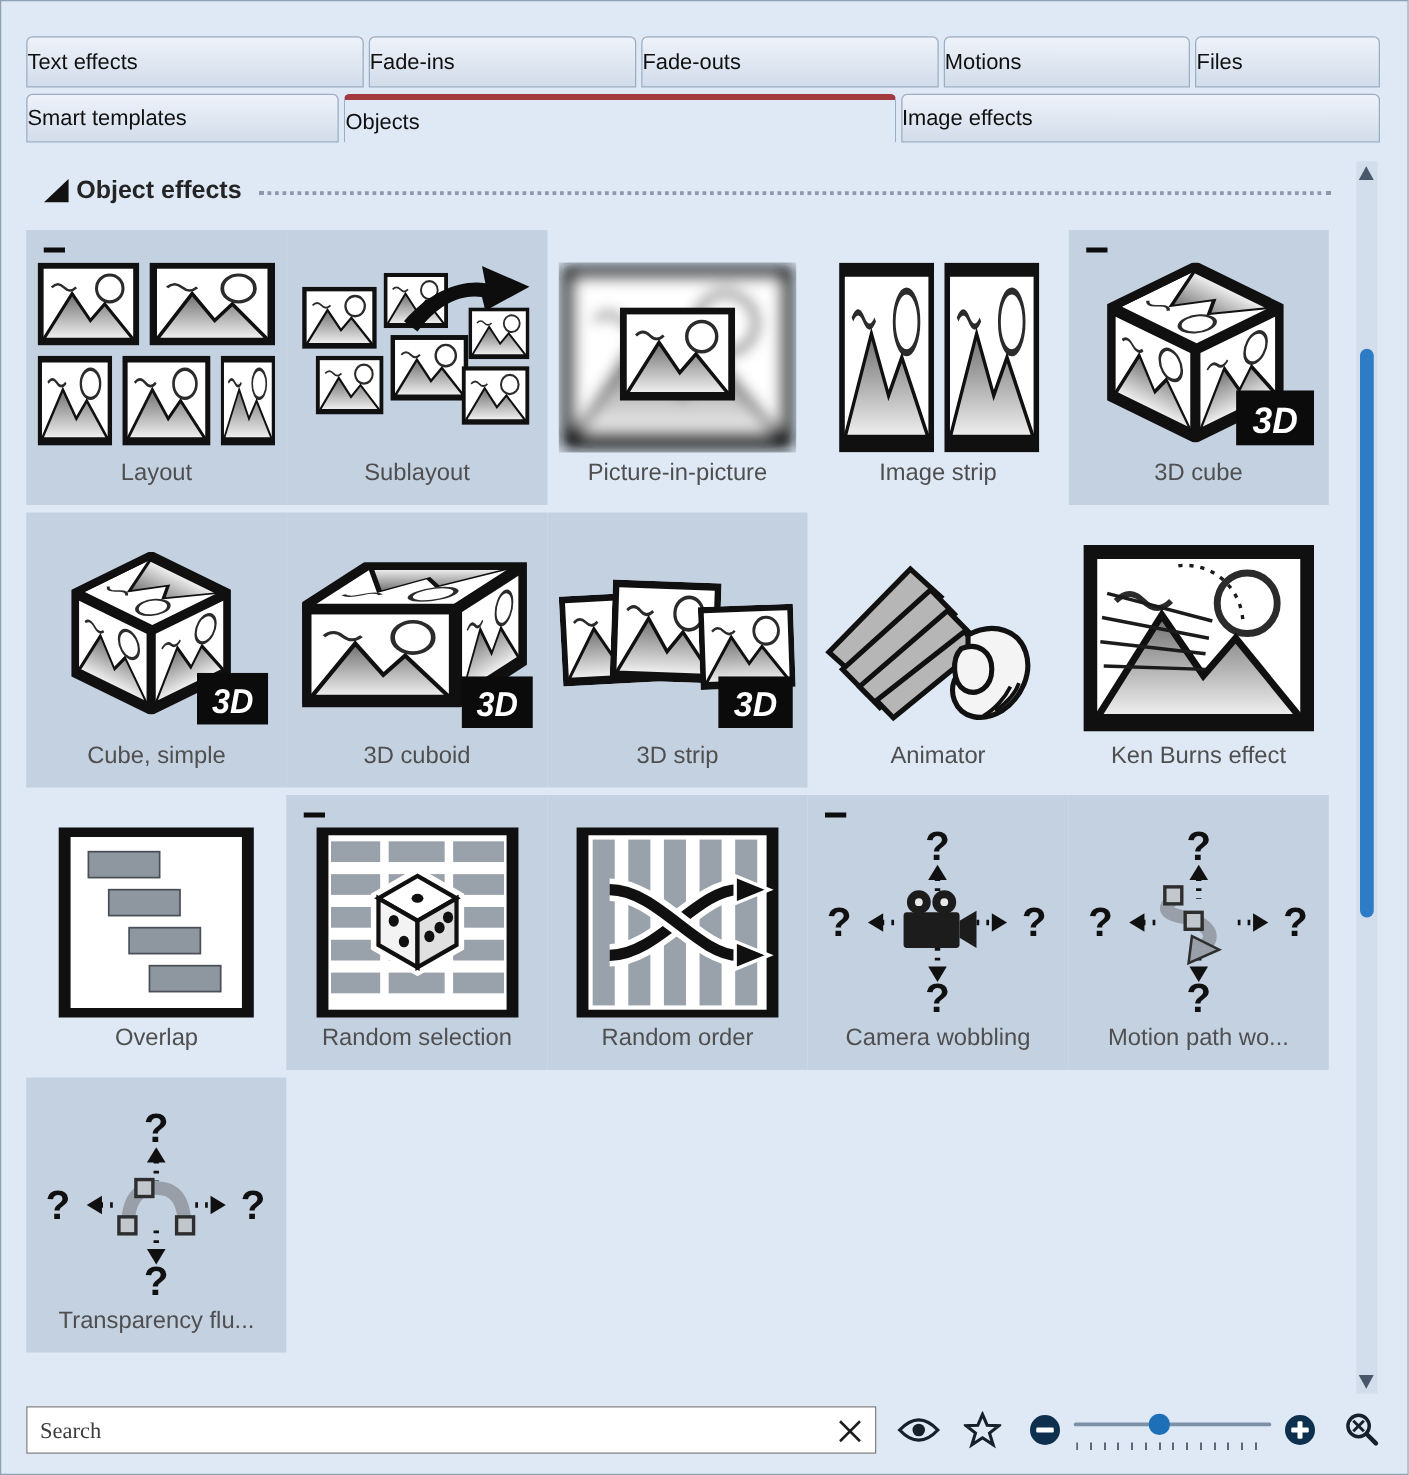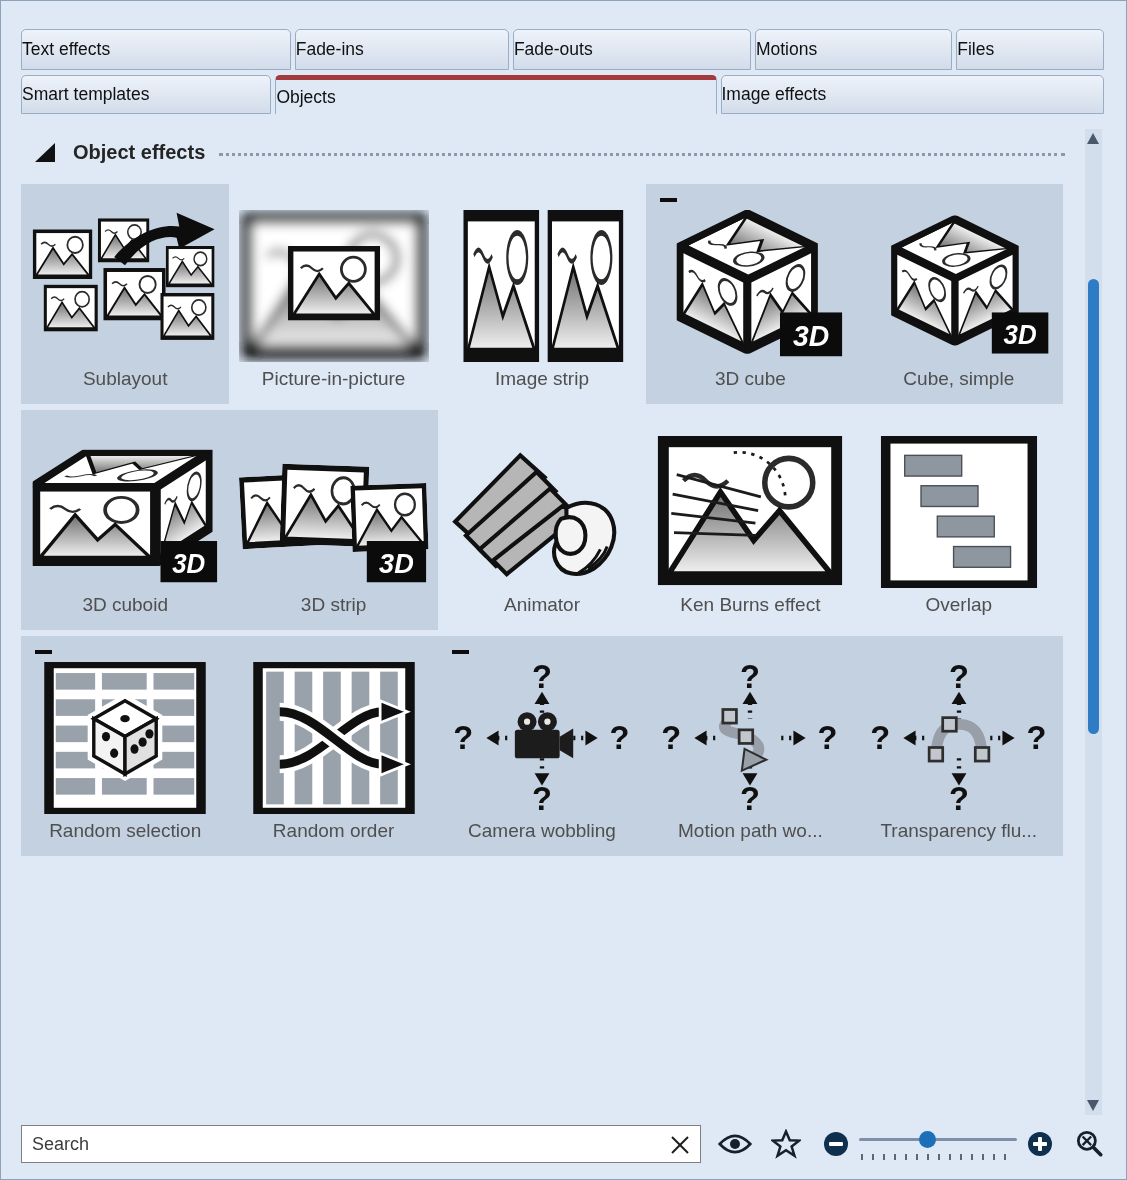--- a/index.html
+++ b/index.html
@@ -18,41 +18,41 @@
   .row1 .tab:nth-child(3){flex:238 0 0}
   .row1 .tab:nth-child(4){flex:197 0 0}
   .row1 .tab:nth-child(5){flex:147 0 0}
   .row2 .tab:nth-child(1){flex:250 0 0}
   .row2 .tab:nth-child(2){flex:442 0 0}
   .row2 .tab:nth-child(3){flex:384 0 0}
   .tab.active{background:#dee9f5;border-top:5px solid #a33a3e;border-bottom:none;position:relative;z-index:2}
 
   
   .sechead{position:absolute;top:140px;left:34px;width:1030px;display:flex;align-items:center}
-  .sec-title{margin-left:18px;font-size:20px;font-weight:bold;color:#242424}
+  .sec-title{margin-left:6px;font-size:20px;font-weight:bold;color:#242424}
   .dots{flex:1;margin-left:14px;border-top:3px dotted #8c99ab;height:0;transform:translateY(2px)}
 
   
   .grid{position:absolute;left:20px;top:183px;width:1042px;display:grid;grid-template-columns:repeat(5,1fr);grid-auto-rows:220px;row-gap:6px}
   .cell{position:relative;display:flex;flex-direction:column;align-items:center;padding-top:26px;cursor:pointer}
   .cell.grouped{background:#c4d1e1}
   .thumb{width:190px;height:152px;flex:0 0 auto}
   .label{margin-top:6px;font-size:19px;color:#4f4f4f;white-space:nowrap}
   .minus{position:absolute;top:14px;left:14px;width:17px;height:4px;background:#0d0d0d}
 
   
   .scrollbar{position:absolute;right:24px;top:128px;width:17px;height:986px;background:#d2deec}
   .sb-up{position:absolute;top:4px;left:2px;width:0;height:0;border-left:6.5px solid transparent;border-right:6.5px solid transparent;border-bottom:11px solid #49586b}
   .sb-down{position:absolute;bottom:4px;left:2px;width:0;height:0;border-left:6.5px solid transparent;border-right:6.5px solid transparent;border-top:11px solid #49586b}
   .sb-thumb{position:absolute;top:150px;left:3px;width:11px;height:455px;border-radius:6px;background:#2e7cc6}
 
   
   .bottombar{position:absolute;left:20px;top:1121px;width:1090px;height:44px;display:flex;align-items:center}
   .searchwrap{position:relative;width:680px;height:38px;background:#ffffff;border:1px solid #808080}
-  .search{width:100%;height:100%;border:none;outline:none;font-size:18px;padding:0 44px 0 10px;color:#222;background:transparent;font-family:Liberation Sans, sans-serif}
+  .search{width:100%;height:100%;border:none;outline:none;font-size:18px;padding:0 44px 0 10px;color:#222;background:transparent;font-family:Liberation Serif, serif}
   .search::placeholder{color:#3c3c3c;opacity:1}
   .clearx{position:absolute;right:8px;top:7px;width:24px;height:24px;cursor:pointer}
   .bb-icon{cursor:pointer}
   .eye{margin-left:16px}
   .star{margin-left:18px}
   .zoomout{margin-left:22px}
   .zoomin{margin-left:10px}
   .magoff{margin-left:20px}
   .slider{position:relative;width:158px;height:32px;margin-left:10px;cursor:pointer}
   .track{position:absolute;left:0;right:0;top:10px;height:3px;background:#7d90a8;border-radius:2px}
@@ -172,20 +172,31 @@
   <div class="sechead">
     <svg width="20" height="19">
         <polygon points="20,0 20,19 0,19" fill="#111"></polygon>
       </svg>
     <span class="sec-title">Object effects</span>
     <div class="dots"></div>
   </div>
 
   <div class="grid">
 
+    <div class="cell grouped">
+      <div class="minus"></div>
+      <svg class="thumb" viewBox="0 0 140 110" preserveAspectRatio="none">
+        <use href="#ph" x="0" y="0" width="60" height="48"></use>
+        <use href="#ph" x="66" y="0" width="74" height="48"></use>
+        <use href="#ph" x="0" y="54" width="44" height="52"></use>
+        <use href="#ph" x="50" y="54" width="52" height="52"></use>
+        <use href="#ph" x="108" y="54" width="32" height="52"></use>
+      </svg>
+      <div class="label">Layout</div>
+    </div>
 
     <div class="cell grouped">
       <svg class="thumb" viewBox="0 0 140 110" preserveAspectRatio="none">
         <use href="#ph" x="2" y="14" width="44" height="36"></use>
         <use href="#ph" x="50" y="6" width="38" height="32"></use>
         <use href="#ph" x="10" y="54" width="40" height="34"></use>
         <use href="#ph" x="54" y="42" width="46" height="38"></use>
         <use href="#ph" x="96" y="60" width="40" height="34"></use>
         <use href="#ph" x="100" y="26" width="36" height="30"></use>
         <path d="M62 34 C 78 16 96 10 110 12 L108 2 L136 14 L110 28 L108 20 C 96 18 82 24 70 40 Z" fill="#0d0d0d"></path>

